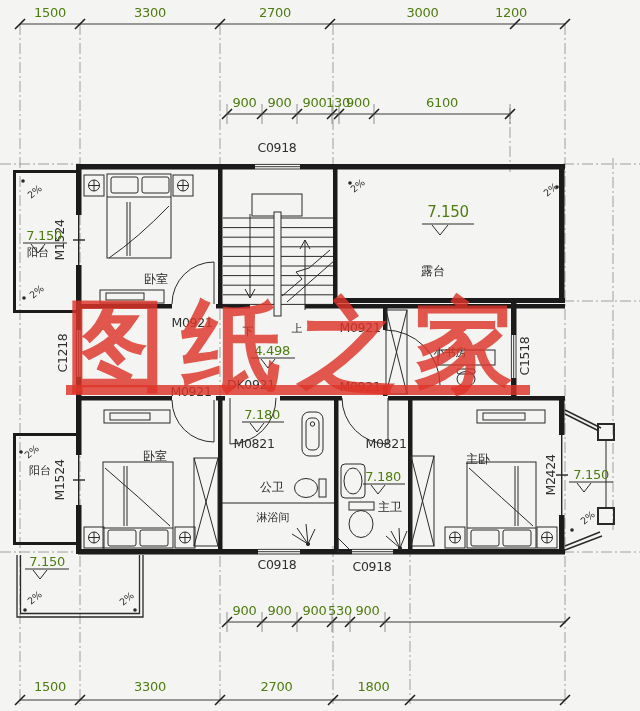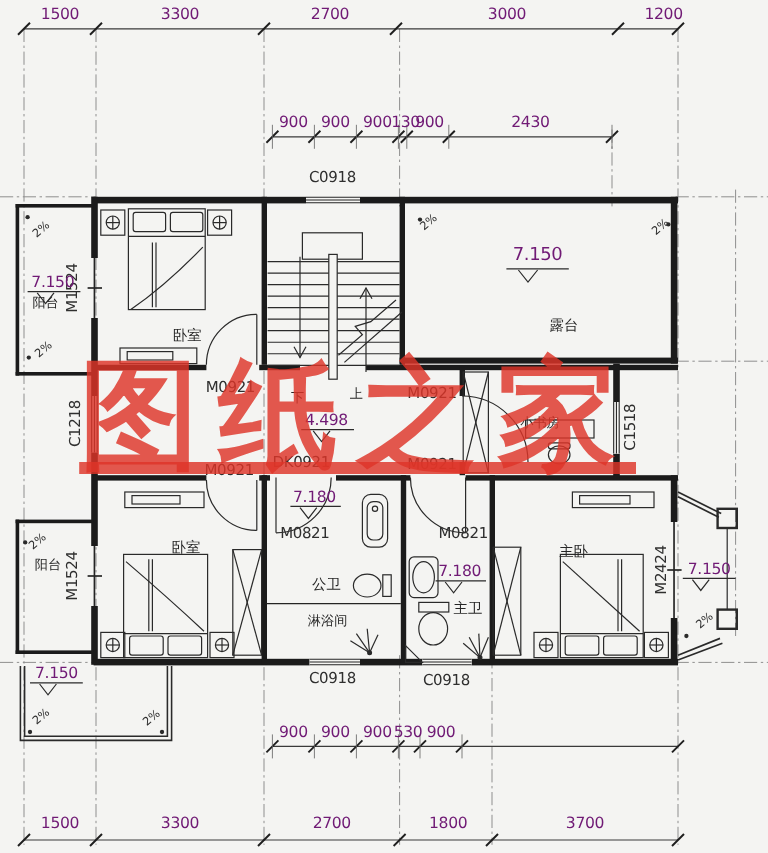--- a/index.html
+++ b/index.html
@@ -1,19 +1,19 @@
 <!DOCTYPE html>
 <html><head>
 <meta charset="utf-8">
 <style>
   html,body{margin:0;padding:0;background:#e8e8e6;}
   .sheet{position:relative;width:640px;height:711px;background:#f4f4f2;
          font-family:"DejaVu Sans",sans-serif;color:#333;overflow:hidden;}
   svg.lines{position:absolute;left:0;top:0;z-index:1;}
-  .t{position:absolute;font-size:13px;color:#701a75;text-align:center;line-height:1;
+  .t{position:absolute;font-size:13px;color:#4d7c0f;text-align:center;line-height:1;
      letter-spacing:-0.3px;z-index:3;white-space:nowrap;}
   .code{font-size:12.5px;color:#2f2f2f;}
   .room{font-size:12px;color:#262626;letter-spacing:0;}
   .small{font-size:11px;}
   .big{font-size:15px;}
   .vert{transform:translate(-50%,-50%) rotate(-90deg);transform-origin:center;}
   .slope{position:absolute;font-size:9.5px;color:#2e2e2e;z-index:3;
          transform:rotate(-40deg);letter-spacing:0;}
   .wm{position:absolute;left:66px;top:294px;z-index:6;font-size:100px;line-height:1.05;
       font-family:"Liberation Serif",serif;font-weight:700;letter-spacing:16px;
@@ -412,59 +412,58 @@
         <path d="M33,570 L40,579 L47,570"></path>
     <line x1="569" y1="482" x2="613" y2="482"></line>
         <path d="M577,483 L584,492 L591,483"></path>
   </g>
 </svg>
 
 <span class="t" style="left:20px;top:6px;width:60px">1500</span>
 <span class="t" style="left:80px;top:6px;width:140px">3300</span>
 <span class="t" style="left:220px;top:6px;width:110px">2700</span>
 <span class="t" style="left:330px;top:6px;width:185px">3000</span>
-<span class="t" style="left:528px;top:6px;width:50px">1200</span>
+<span class="t" style="left:486px;top:6px;width:50px">1200</span>
 
 <span class="t" style="left:227px;top:96px;width:35px">900</span>
 <span class="t" style="left:262px;top:96px;width:35px">900</span>
 <span class="t" style="left:297px;top:96px;width:35px">900</span>
 <span class="t" style="left:324px;top:96px;width:28px">130</span>
 <span class="t" style="left:341px;top:96px;width:34px">900</span>
-<span class="t" style="left:374px;top:96px;width:136px">2430</span>
+<span class="t" style="left:374px;top:96px;width:136px">6100</span>
 
 <span class="t" style="left:227px;top:604px;width:35px">900</span>
 <span class="t" style="left:262px;top:604px;width:35px">900</span>
 <span class="t" style="left:297px;top:604px;width:35px">900</span>
 <span class="t" style="left:327px;top:604px;width:26px">530</span>
 <span class="t" style="left:350px;top:604px;width:35px">900</span>
 
 <span class="t" style="left:20px;top:680px;width:60px">1500</span>
 <span class="t" style="left:80px;top:680px;width:140px">3300</span>
 <span class="t" style="left:220px;top:680px;width:113px">2700</span>
 <span class="t" style="left:333px;top:680px;width:81px">1800</span>
-<span class="t" style="left:410px;top:680px;width:155px">3700</span>
 
 <span class="t code" style="left:232px;top:142px;width:90px">C0918</span>
 <span class="t code" style="left:232px;top:559px;width:90px">C0918</span>
 <span class="t code" style="left:327px;top:561px;width:90px">C0918</span>
 <span class="t code vert" style="left:63px;top:353px">C1218</span>
 <span class="t code vert" style="left:525px;top:356px">C1518</span>
 <span class="t code vert" style="left:60px;top:240px">M1524</span>
 <span class="t code vert" style="left:60px;top:480px">M1524</span>
 <span class="t code vert" style="left:551px;top:475px">M2424</span>
 <span class="t code" style="left:168px;top:317px;width:48px">M0921</span>
 <span class="t code" style="left:336px;top:322px;width:48px">M0921</span>
 <span class="t code" style="left:167px;top:386px;width:48px">M0921</span>
 <span class="t code" style="left:336px;top:381px;width:48px">M0921</span>
 <span class="t code" style="left:222px;top:379px;width:58px">DK0921</span>
 <span class="t code" style="left:228px;top:438px;width:52px">M0821</span>
 <span class="t code" style="left:360px;top:438px;width:52px">M0821</span>
 
 <span class="t room" style="left:132px;top:273px;width:48px">卧室</span>
-<span class="t room" style="left:446px;top:265px;width:48px">露台</span>
+<span class="t room" style="left:409px;top:265px;width:48px">露台</span>
 <span class="t room small" style="left:24px;top:247px;width:28px">阳台</span>
 <span class="t room small" style="left:26px;top:465px;width:28px">阳台</span>
 <span class="t room" style="left:131px;top:450px;width:48px">卧室</span>
 <span class="t room" style="left:248px;top:481px;width:48px">公卫</span>
 <span class="t room small" style="left:246px;top:512px;width:54px">淋浴间</span>
 <span class="t room" style="left:366px;top:501px;width:48px">主卫</span>
 <span class="t room" style="left:454px;top:453px;width:48px">主卧</span>
 <span class="t room small" style="left:423px;top:347px;width:54px">小书房</span>
 <span class="t room small" style="left:241px;top:326px;width:14px">下</span>
 <span class="t room small" style="left:290px;top:323px;width:14px">上</span>

